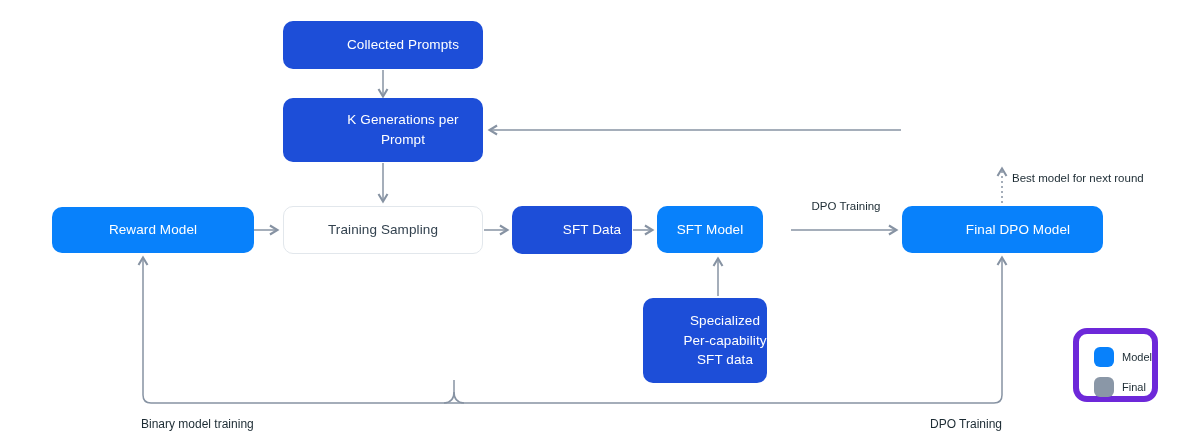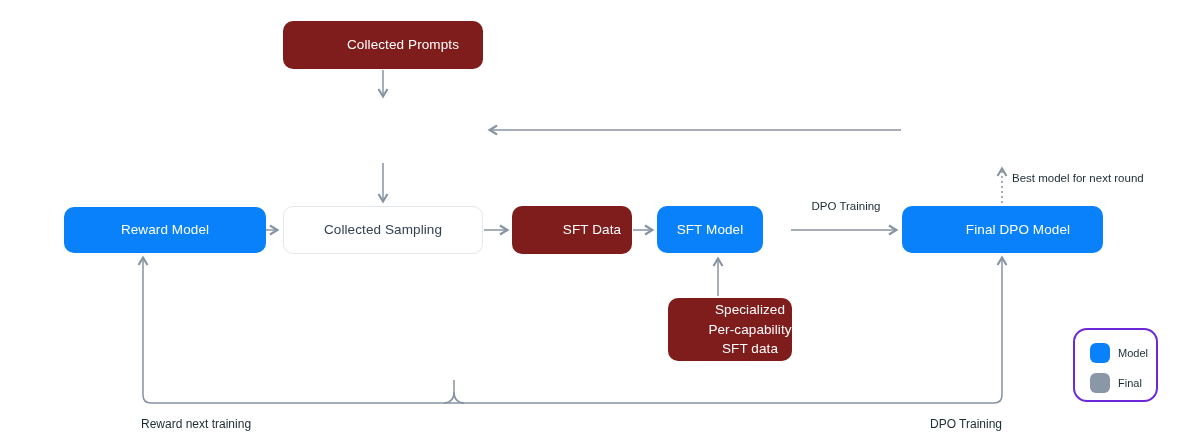--- a/index.html
+++ b/index.html
@@ -31,38 +31,38 @@
     text-align: center;
     border-radius: 10px;
     font-size: 13.5px;
     line-height: 1.45;
     letter-spacing: 0.1px;
     color: #ffffff;
     white-space: pre-line;
     box-sizing: border-box;
   }
   .node-model { background: #0881FB; }
-  .node-data  { background: #7f1d1d; padding-left: 40px; }
+  .node-data  { background: #1d4ed8; padding-left: 40px; }
   .node-plain {
     background: #ffffff;
     border: 1px solid #E2E7EC;
     color: #33424F;
   }
   .edge-label {
     position: absolute;
     font-size: 11.5px;
     color: #1C2B33;
     white-space: nowrap;
   }
   .legend {
     position: absolute;
     left: 1073px; top: 328px;
     width: 85px; height: 74px;
     background: #ffffff;
-    border: 2px solid #6d28d9;
+    border: 6px solid #6d28d9;
     border-radius: 14px;
     box-sizing: border-box;
     padding: 13px 0 0 15px;
   }
   .legend-row {
     display: flex;
     align-items: center;
     height: 20px;
     margin-bottom: 10px;
   }
@@ -113,42 +113,44 @@
       <path d="M454 380 V392"></path>
       <path d="M454 392 Q454 402.5 444 403"></path>
       <path d="M454 392 Q454 402.5 464 403"></path>
 
       <path d="M143 258 V395 Q143 403 151 403 H994 Q1002 403 1002 395 V258" marker-start="url(#arrow)" marker-end="url(#arrow)"></path>
     </g>
   </svg>
 
   <div class="node node-data" style="left:283px; top:21px; width:200px; height:48px;">Collected Prompts</div>
 
+  <div class="node node-data" style="left:283px; top:98px; width:200px; height:64px;">K Generations per
+Prompt</div>
 
-  <div class="node node-plain" style="left:283px; top:206px; width:200px; height:48px;">Collected Sampling</div>
+  <div class="node node-plain" style="left:283px; top:206px; width:200px; height:48px;">Training Sampling</div>
 
-  <div class="node node-model" style="left:64px; top:207px; width:202px; height:46px;">Reward Model</div>
+  <div class="node node-model" style="left:52px; top:207px; width:202px; height:46px;">Reward Model</div>
 
   <div class="node node-data" style="left:512px; top:206px; width:120px; height:48px;">SFT Data</div>
 
   <div class="node node-model" style="left:657px; top:206px; width:106px; height:47px;">SFT Model</div>
 
   <div class="node node-model" style="left:902px; top:206px; width:201px; height:47px;padding-left:31px;">Final DPO Model</div>
 
 
 
-  <div class="node node-data" style="left:668px; top:298px; width:124px; height:63px;">Specialized
+  <div class="node node-data" style="left:643px; top:298px; width:124px; height:85px;">Specialized
 Per-capability
 SFT data</div>
 
   <div class="edge-label" style="left:791px; top:200px; width:110px; text-align:center;">DPO Training</div>
 
   <div class="edge-label" style="left:1012px; top:172px;">Best model for next round</div>
 
-  <div class="edge-label" style="left:141px; top:417px; font-size:12px;">Reward next training</div>
+  <div class="edge-label" style="left:141px; top:417px; font-size:12px;">Binary model training</div>
 
   <div class="edge-label" style="left:898px; top:417px; width:104px; text-align:right; font-size:12px;">DPO Training</div>
 
   <div class="legend">
     <div class="legend-row">
       <span class="swatch swatch-model"></span>
       <span class="legend-label">Model</span>
     </div>
     <div class="legend-row">
       <span class="swatch swatch-data"></span>

